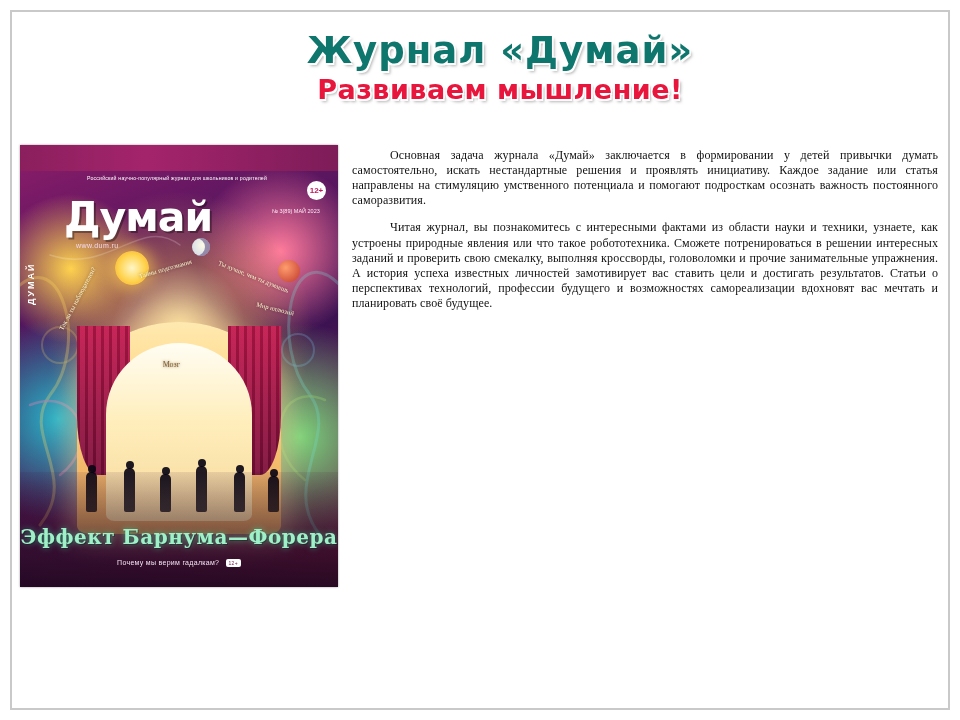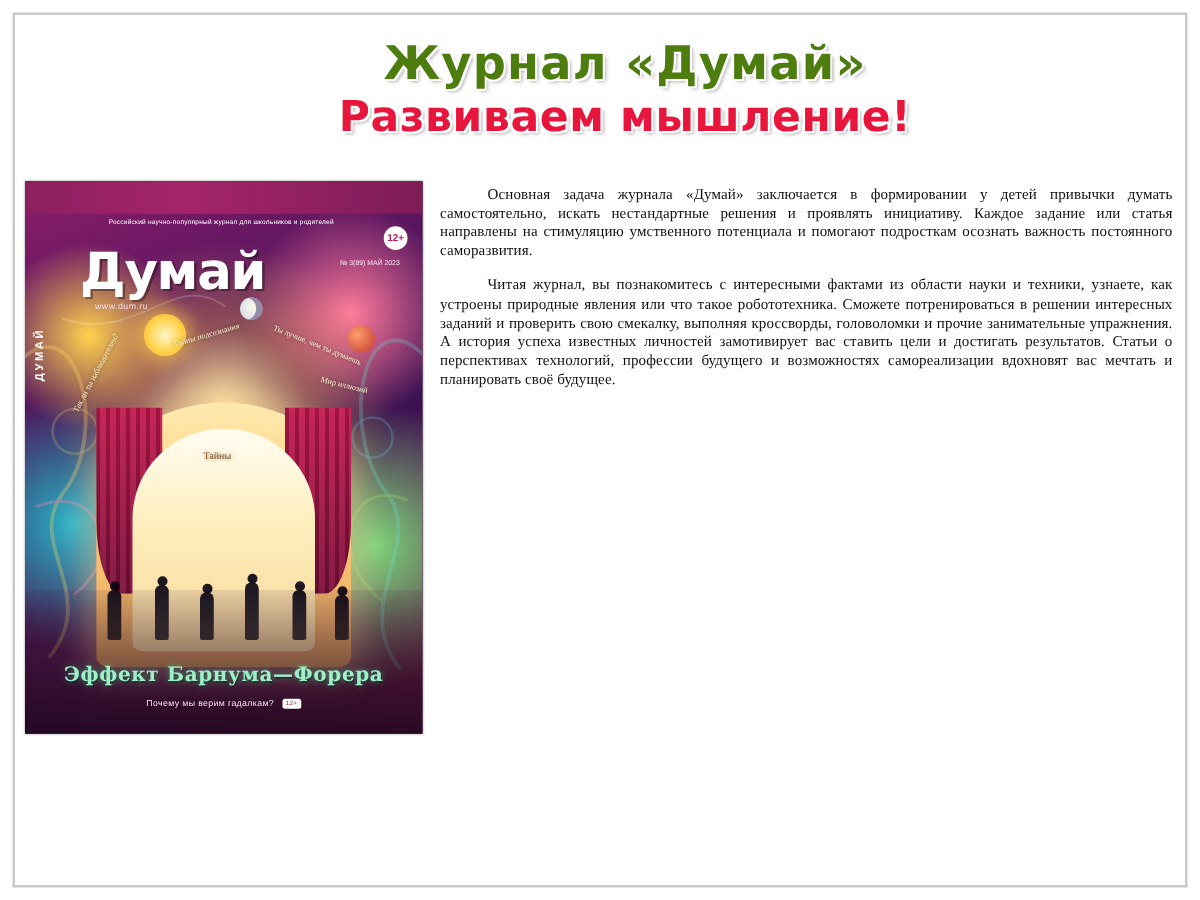--- a/index.html
+++ b/index.html
@@ -33,34 +33,34 @@
     left: 180px;
     top: 30px;
     width: 640px;
     text-align: center;
   }
   .title-line1 {
     font-family: "DejaVu Sans", sans-serif;
     font-weight: bold;
     font-size: 37px;
     letter-spacing: 1px;
-    color: #4d7c0f;
+    color: #0f766e;
     text-shadow:
       -1.5px -1.5px 0 #ffffff,
       1.5px -1.5px 0 #ffffff,
       -1.5px 1.5px 0 #ffffff,
       1.5px 1.5px 0 #ffffff,
       2.5px 2.5px 3px rgba(120,120,120,0.55);
     margin: 0;
     line-height: 1.12;
   }
   .title-line2 {
     font-family: "DejaVu Sans", sans-serif;
     font-weight: bold;
-    font-size: 34px;
+    font-size: 27px;
     letter-spacing: 0.5px;
     color: #e8163c;
     text-shadow:
       -1.5px -1.5px 0 #ffffff,
       1.5px -1.5px 0 #ffffff,
       -1.5px 1.5px 0 #ffffff,
       1.5px 1.5px 0 #ffffff,
       2.5px 2.5px 3px rgba(120,120,120,0.55);
     margin: 4px 0 0 0;
     line-height: 1.12;
@@ -226,21 +226,21 @@
     background: rgba(10,5,20,0.92);
   }
   .cover-caption {
     position: absolute;
     left: 0;
     right: 0;
     bottom: 38px;
     text-align: center;
     font-family: "DejaVu Serif", serif;
     font-weight: bold;
-    font-size: 16px;
+    font-size: 20px;
     color: #9ff0c8;
     text-shadow: 0 0 6px rgba(60,255,180,0.5), 1px 1px 0 rgba(0,0,0,0.4);
     letter-spacing: 0.5px;
   }
   .cover-subcaption {
     position: absolute;
     left: 0;
     right: 0;
     bottom: 20px;
     text-align: center;
@@ -356,21 +356,21 @@
 
     <div class="cover-word" style="left:22px; top:150px; transform:rotate(-62deg);">Так ли ты наблюдателен?</div>
     <div class="cover-word" style="left:118px; top:120px; transform:rotate(-16deg);">Тайны подсознания</div>
     <div class="cover-word" style="left:236px; top:160px; transform:rotate(14deg);">Мир иллюзий</div>
     <div class="cover-word" style="left:196px; top:128px; transform:rotate(22deg);">Ты лучше, чем ты думаешь</div>
 
     <div class="stage">
       <div class="curtain-l"></div>
       <div class="curtain-r"></div>
       <div class="stage-inner"></div>
-      <div class="cover-word" style="left:42%; top:18%; font-size:8px; color:#8a5a20;">Тайны</div>
+      <div class="cover-word" style="left:42%; top:18%; font-size:8px; color:#8a5a20;">Мозг</div>
     </div>
 
     <div class="floor"></div>
     <div class="figure" style="left:66px;"></div>
     <div class="figure" style="left:104px; height:44px;"></div>
     <div class="figure" style="left:140px; height:38px;"></div>
     <div class="figure" style="left:176px; height:46px;"></div>
     <div class="figure" style="left:214px; height:40px;"></div>
     <div class="figure" style="left:248px; height:36px;"></div>
 

